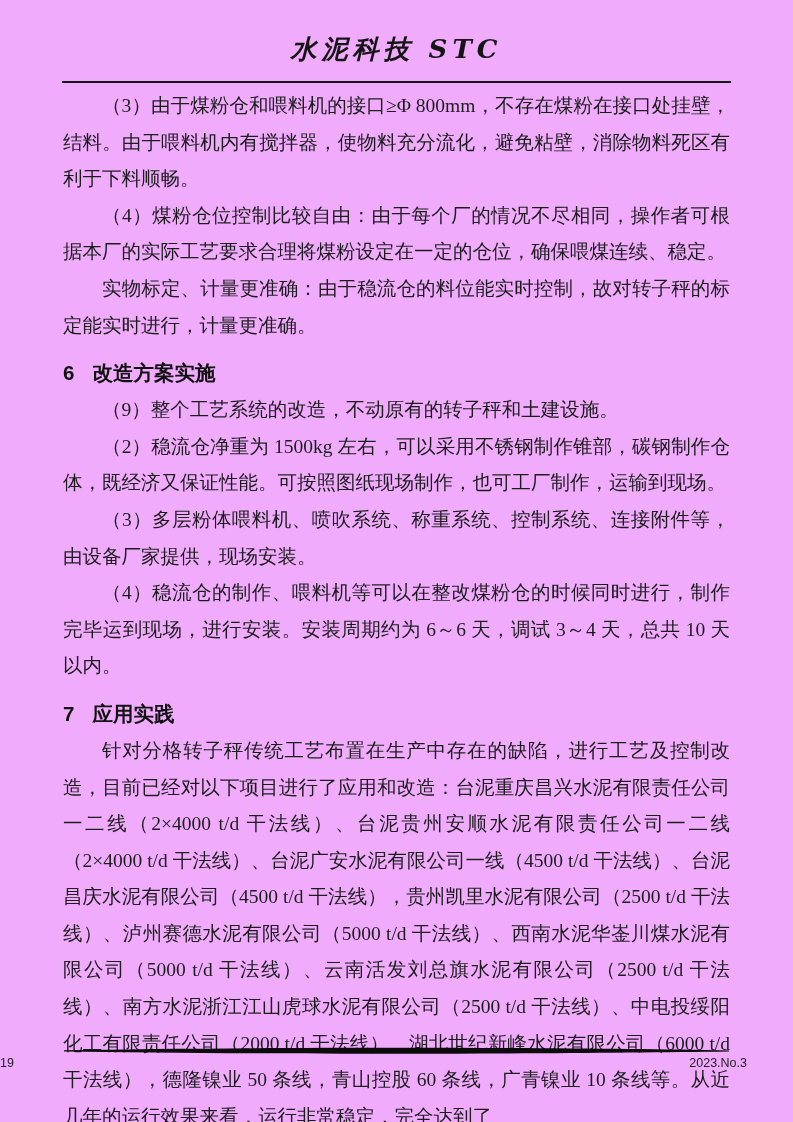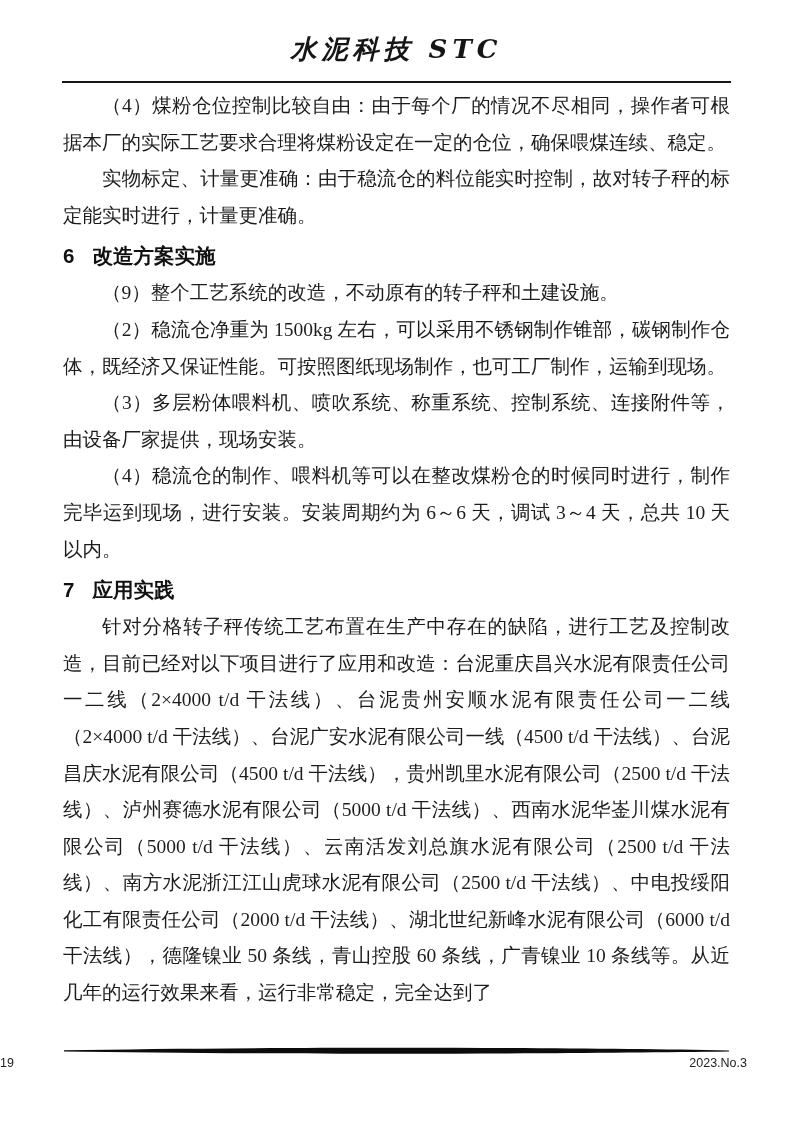--- a/index.html
+++ b/index.html
@@ -1,20 +1,20 @@
 <!DOCTYPE html>
 <html><head>
 <meta charset="utf-8">
 <style>
   html,body{margin:0;padding:0;background:#e8e8e8;}
   .page{
     position:relative;
     width:793px;height:1122px;
     margin:0 auto;
-    background:#ffffff;
+    background:#f0abfc;
     overflow:hidden;
     font-family:"Liberation Serif","DejaVu Serif",serif;
     color:#1c1c1c;
   }
   .journal-title{
     position:absolute;top:32px;left:0;width:793px;
     text-align:center;
     font-family:"DejaVu Serif","Liberation Serif",serif;
     font-style:italic;font-weight:bold;
     font-size:26px;letter-spacing:5px;
@@ -25,21 +25,21 @@
     background:#161616;
   }
   .doc-body{
     position:absolute;top:88px;left:63px;width:667px;
     font-size:19.5px;line-height:36.6px;
     text-align:justify;
     text-justify:inter-ideograph;
   }
   .doc-body p{margin:0;text-indent:2em;}
   .sec-heading{
-    margin:3px 0 1px 0;
+    margin:10px 0 1px 0;
     font-family:"Liberation Sans","DejaVu Sans",sans-serif;
     font-weight:bold;font-size:20.5px;line-height:37px;
     color:#111;
     text-indent:0;
   }
   .sec-num{display:inline-block;margin-right:18px;}
   .footer-rule{
     position:absolute;top:1047px;left:62px;width:669px;height:8px;
   }
   .page-number{
@@ -58,20 +58,21 @@
 <body>
 
 <div class="page">
 
   <div class="journal-title">水泥科技 STC</div>
 
   <div class="header-rule"></div>
 
   <div class="doc-body">
 
+    <p>（3）由于煤粉仓和喂料机的接口≥Φ 800mm，不存在煤粉在接口处挂壁，结料。由于喂料机内有搅拌器，使物料充分流化，避免粘壁，消除物料死区有利于下料顺畅。</p>
 
     <p>（4）煤粉仓位控制比较自由：由于每个厂的情况不尽相同，操作者可根据本厂的实际工艺要求合理将煤粉设定在一定的仓位，确保喂煤连续、稳定。</p>
 
     <p>实物标定、计量更准确：由于稳流仓的料位能实时控制，故对转子秤的标定能实时进行，计量更准确。</p>
 
     <h2 class="sec-heading">
       <span class="sec-num">6</span><span>改造方案实施</span>
     </h2>
 
     <p>（9）整个工艺系统的改造，不动原有的转子秤和土建设施。</p>

